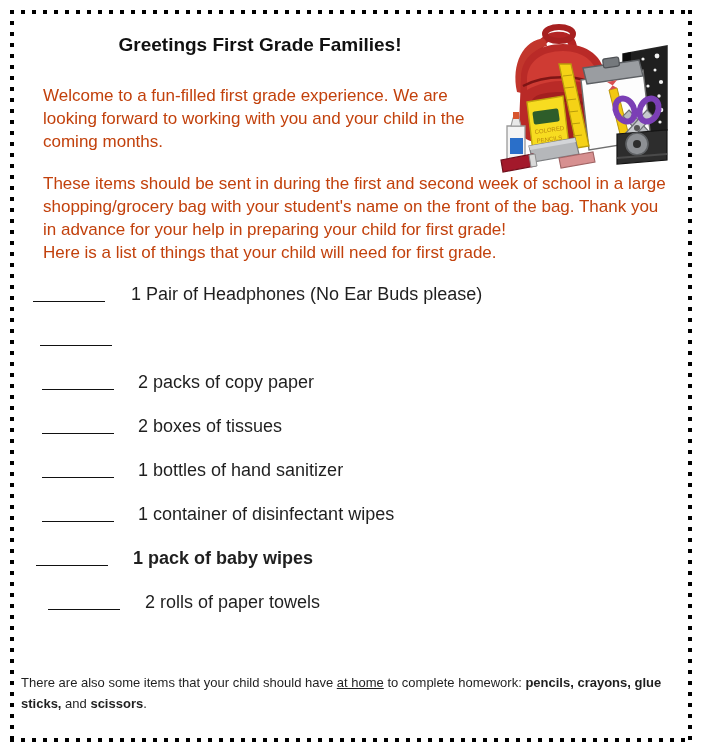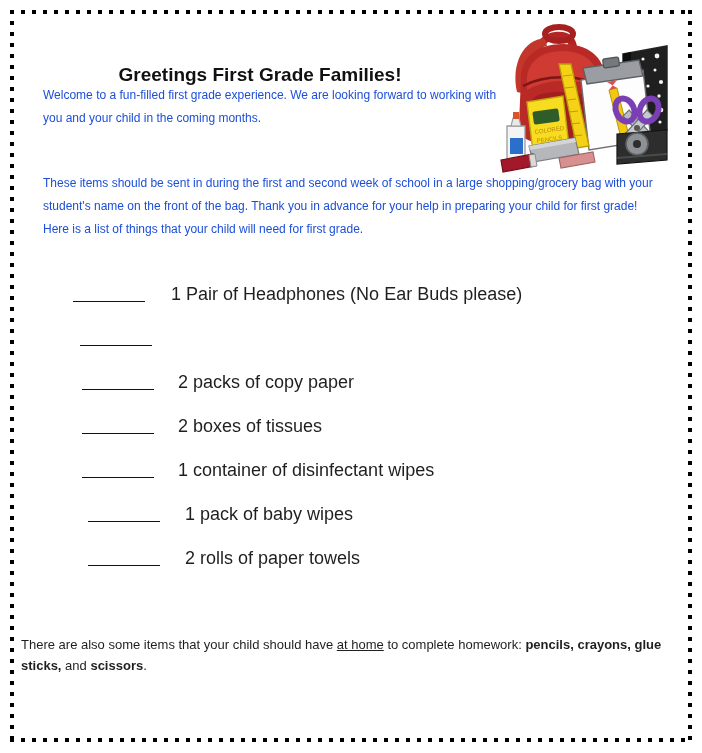--- a/index.html
+++ b/index.html
@@ -51,36 +51,35 @@
   .title {
     position: absolute;
     left: 40px;
     top: 34px;
     width: 440px;
     text-align: center;
     font-size: 19px;
     font-weight: bold;
     letter-spacing: 0px;
     color: #111;
-    margin-top: 30px;
   }
 
   .clipart {
     position: absolute;
     left: 471px;
     top: 18px;
     width: 200px;
     height: 160px;
   }
 
   .para {
     position: absolute;
-    font-size: 12px;
+    font-size: 17px;
     line-height: 23px;
-    color: #1d4ed8;
+    color: #c2410c;
   }
   .para-welcome {
     left: 43px;
     top: 84px;
     width: 455px;
   }
   .para-list-intro {
     left: 43px;
     top: 172px;
     width: 625px;
@@ -91,21 +90,20 @@
     position: absolute;
     left: 0;
     top: 272px;
     width: 702px;
   }
   .supply-row {
     position: relative;
     height: 44px;
     display: flex;
     align-items: center;
-    margin-left: 40px;
   }
   .blank-line {
     display: inline-block;
     border-bottom: 1.6px solid #111;
     height: 15px;
     width: 72px;
     flex: 0 0 auto;
   }
   .supply-label {
     font-size: 18px;
@@ -116,21 +114,21 @@
 
   
   .note {
     position: absolute;
     font-size: 13px;
     line-height: 21px;
     color: #1f1f1f;
   }
   .note-home {
     left: 21px;
-    top: 634px;
+    top: 672px;
     width: 660px;
   }
   .note-thanks {
     left: 21px;
     top: 692px;
     width: 660px;
   }
   .note b { font-weight: bold; }
   .note u { text-decoration: underline; }
 </style>
@@ -277,23 +275,27 @@
         <div class="supply-row" style="padding-left: 42px;">
           <span class="blank-line"></span>
           <span class="supply-label" style="margin-left: 24px;">2 packs of copy paper</span>
         </div>
         <div class="supply-row" style="padding-left: 42px;">
           <span class="blank-line"></span>
           <span class="supply-label" style="margin-left: 24px;">2 boxes of tissues</span>
         </div>
         <div class="supply-row" style="padding-left: 42px;">
           <span class="blank-line"></span>
+          <span class="supply-label" style="margin-left: 24px;">1 bottles of hand sanitizer</span>
+        </div>
+        <div class="supply-row" style="padding-left: 42px;">
+          <span class="blank-line"></span>
           <span class="supply-label" style="margin-left: 24px;">1 container of disinfectant wipes</span>
         </div>
-        <div class="supply-row" style="padding-left: 48px;">
+        <div class="supply-row" style="padding-left: 36px; font-weight: bold;">
           <span class="blank-line"></span>
           <span class="supply-label" style="margin-left: 25px;">1 pack of baby wipes</span>
         </div>
         <div class="supply-row" style="padding-left: 48px;">
           <span class="blank-line"></span>
           <span class="supply-label" style="margin-left: 25px;">2 rolls of paper towels</span>
         </div>
       </div>
 
     <div class="note note-home"><span>There are also some items that your child should have </span><u>at home</u><span> to complete homework: </span><b>pencils, crayons, glue sticks,</b><span> and </span><b>scissors</b><span>.</span></div>

